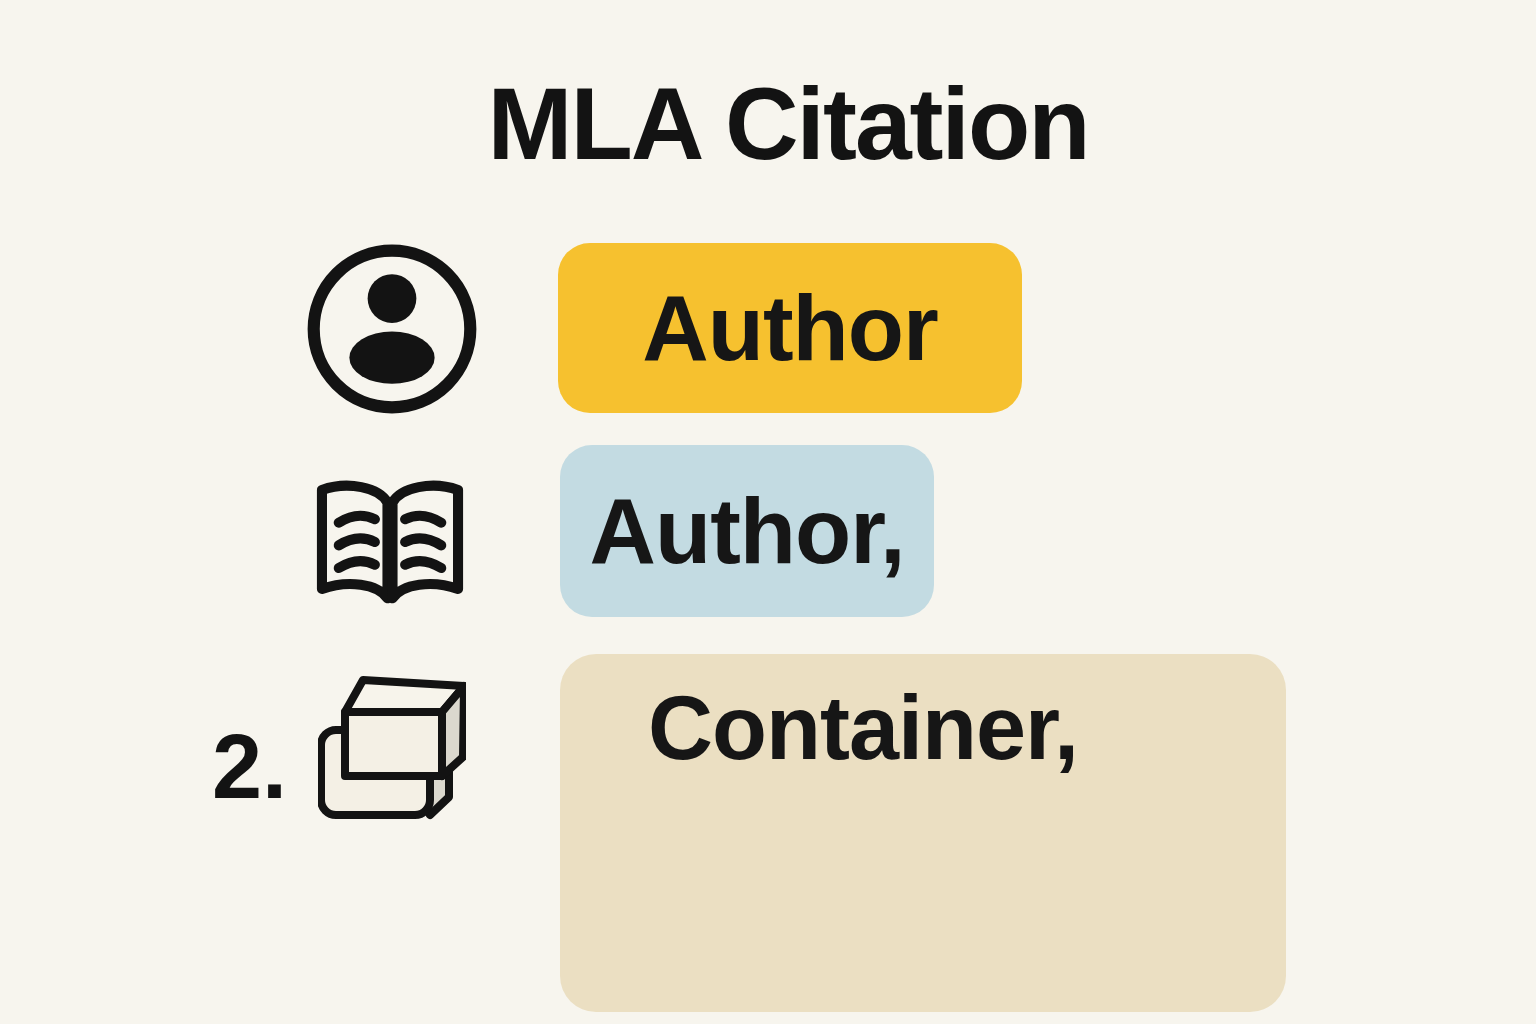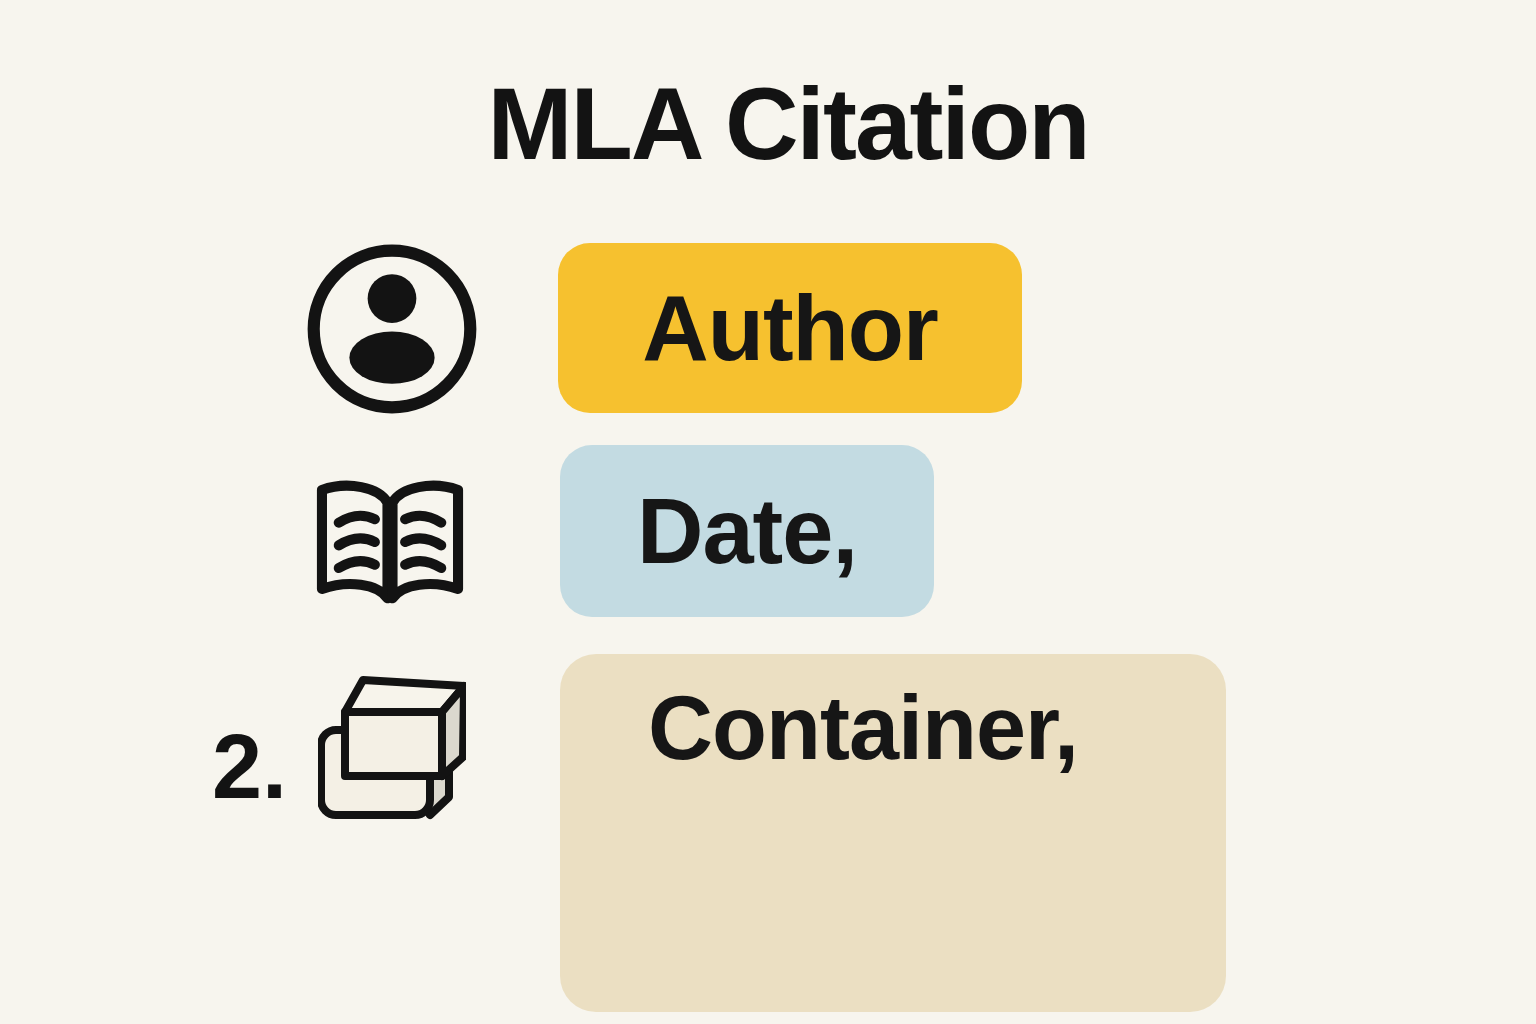--- a/index.html
+++ b/index.html
@@ -47,21 +47,21 @@
     font-size: 92px;
   }
   .badge-title {
     left: 560px; top: 445px;
     width: 374px; height: 172px;
     border-radius: 32px;
     font-size: 92px;
   }
   .badge-container {
     left: 560px; top: 654px;
-    width: 666px; height: 358px;
+    width: 726px; height: 358px;
     border-radius: 36px;
     font-size: 90px;
     line-height: 112px;
     display: block;
     padding: 18px 0 0 88px;
     justify-content: flex-start;
     align-items: flex-start;
   }
   .badge-container .line { display: block; }
   .list-number {
@@ -92,21 +92,21 @@
     <path d="M 97 38 C 87 20, 50 12, 19 23 L 19 141 C 50 130, 85 135, 97 152 Z"></path>
     <path d="M 103 38 C 113 20, 150 12, 181 23 L 181 141 C 150 130, 115 135, 103 152 Z"></path>
     <path d="M 39 62 C 55 52, 70 52, 82 58"></path>
     <path d="M 39 89 C 55 79, 70 79, 82 85"></path>
     <path d="M 39 116 C 55 106, 70 106, 82 112"></path>
     <path d="M 118 58 C 130 52, 145 52, 161 62"></path>
     <path d="M 118 85 C 130 79, 145 79, 161 89"></path>
     <path d="M 118 112 C 130 106, 145 106, 161 116"></path>
   </svg>
   <div class="badge badge-title" style="background-color: rgb(195, 219, 226);">
-    <span>Date,</span>
+    <span>Author,</span>
   </div>
 
   <div class="list-number">2.</div>
   <svg class="icon boxes-icon" viewBox="0 0 148 152" xmlns="http://www.w3.org/2000/svg" stroke="#131313" stroke-width="8" stroke-linecap="round" stroke-linejoin="round">
 
     <path d="M 112 75 L 131 60 L 131 129 L 112 147" fill="#DBD8CE"></path>
     <rect x="3" y="62" width="109" height="85" rx="15" fill="#F4F0E5"></rect>
 
     <path d="M 27 44 L 45 12 L 146 18 L 124 44 Z" fill="#F7F4EB"></path>
     <path d="M 124 44 L 146 18 L 145 89 L 124 108 Z" fill="#DBD8CE"></path>

